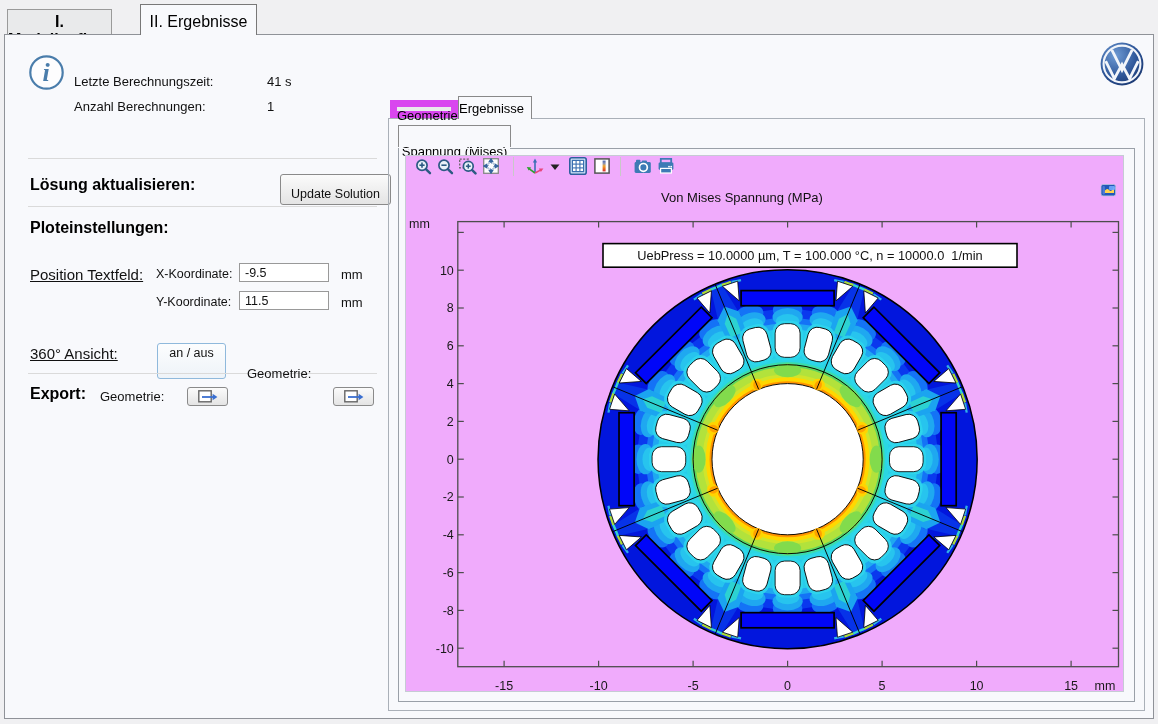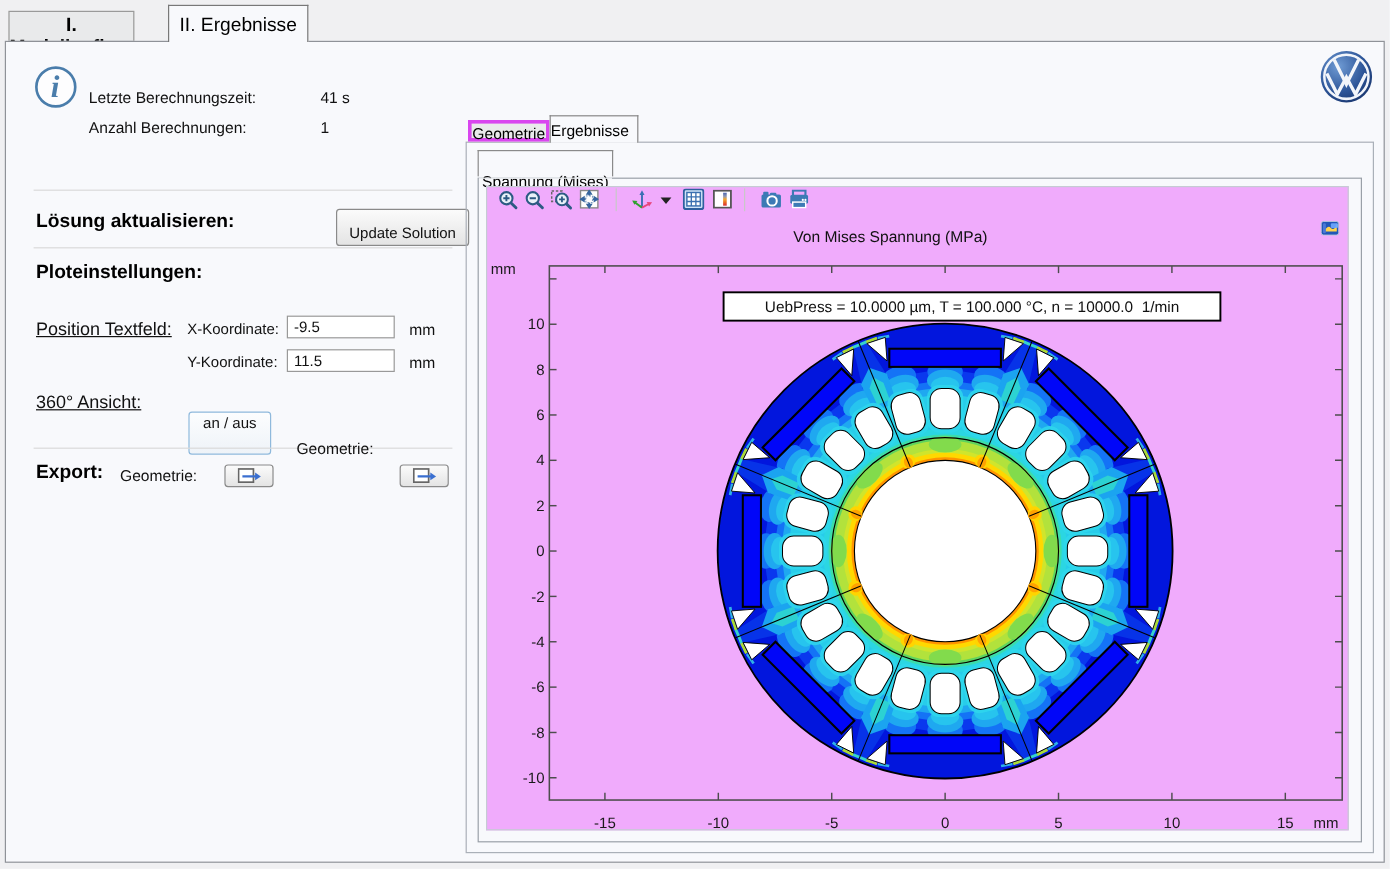--- a/index.html
+++ b/index.html
@@ -17,21 +17,21 @@
     <div class="btn" style="left:280px;top:174px;width:111px;height:31px;padding-top:12px">Update Solution</div>
     <div class="sep" style="top:206px"></div>
     <div class="blbl" style="left:30px;top:219px">Ploteinstellungen:</div>
     <div class="ulbl" style="left:30px;top:266px">Position Textfeld:</div>
     <div class="lbl" style="left:156px;top:267px;font-size:12.5px">X-Koordinate:</div>
     <div class="inp" style="left:239px;top:263px">-9.5</div>
     <div class="lbl" style="left:341px;top:267px">mm</div>
     <div class="lbl" style="left:156px;top:295px;font-size:12.5px">Y-Koordinate:</div>
     <div class="inp" style="left:239px;top:291px">11.5</div>
     <div class="lbl" style="left:341px;top:295px">mm</div>
-    <div class="ulbl" style="left:30px;top:327px">360° Ansicht:</div>
+    <div class="ulbl" style="left:30px;top:345px">360° Ansicht:</div>
     <div class="btn" style="left:157px;top:343px;width:69px;height:36px;border:1px solid #8fb9dc;background:linear-gradient(#fcfdfe,#eef3f8);padding-top:2px">an / aus</div>
     <div class="sep" style="top:373px"></div>
     <div class="blbl" style="left:30px;top:385px">Export:</div>
     <div class="lbl" style="left:100px;top:389px">Geometrie:</div>
     <div class="btn" style="left:187px;top:387px;width:41px;height:19px;padding-top:2px"><svg width="20" height="14" viewBox="0 0 20 14">
         <rect x="0.8" y="0.8" width="12.4" height="11" fill="#fff" stroke="#666" stroke-width="1.4"></rect>
         <line x1="4" y1="7" x2="16.2" y2="7" stroke="#3a6fd0" stroke-width="1.8"></line>
         <polygon points="19.4,7 14.6,3.8 14.6,10.2" fill="#3a6fd0"></polygon>
       </svg></div>
     <div class="lbl" style="left:247px;top:366px">Geometrie:</div>
@@ -49,21 +49,21 @@
         </radialGradient>
       </defs>
       <circle r="21.4" fill="url(#vwg)"></circle>
       <circle r="18.4" fill="none" stroke="#f2f5fa" stroke-width="2.1"></circle>
       <g stroke="#f2f5fa" stroke-width="2.8" fill="none" stroke-linecap="butt">
         <path d="M-10.2,-14.2 L0,6.2 L10.2,-14.2"></path>
         <path d="M-16.3,-2.8 L-7.6,14.6 L0,0.4 L7.6,14.6 L16.3,-2.8"></path>
       </g>
     </svg>
     <div class="abs" style="left:388px;top:118px;width:757px;height:593px;border:1px solid #aab0b8"></div>
-    <div class="abs" style="left:390px;top:100px;width:68px;height:18px;background:#e9eaeb;border:3px solid #d946ef;font-size:13px;text-align:center;padding-top:1px">Geometrie</div>
+    <div class="abs" style="left:390px;top:100px;width:68px;height:18px;background:#e9eaeb;border:7px solid #d946ef;font-size:13px;text-align:center;padding-top:1px">Geometrie</div>
     <div class="abs" style="left:458px;top:96px;width:74px;height:23px;background:#f8f9fc;border:1px solid #888;border-bottom:none;font-size:13px;text-align:left;padding-top:4px">Ergebnisse</div>
     <div class="abs" style="left:398px;top:148px;width:737px;height:554px;border:1px solid #9aa0a8"></div>
     <div class="abs" style="left:398px;top:125px;width:113px;height:22px;background:#f8f9fc;border:1px solid #8a8a8a;border-bottom:none;font-size:13px;text-align:center;padding-top:18px">Spannung (Mises)</div>
     <div class="abs" style="left:399px;top:148px;width:111px;height:1px;background:#f8f9fc"></div>
     <div class="abs" style="left:405px;top:155px;width:719px;height:537px;background:#f0abfc;border:1px solid #c6cbd4;position:absolute">
       <svg width="718" height="536" viewBox="0 0 718 536" style="position:absolute;left:0;top:0">
         <text x="336" y="45.5" font-size="13" fill="#111" text-anchor="middle">Von Mises Spannung (MPa)</text>
         <g>
           <rect x="695" y="28.5" width="14.6" height="11.4" rx="2" fill="#2257b8" stroke="#b9c6dd" stroke-width="0.8"></rect>
           <path d="M697 37 q4 -6 6 -3 q3 3 5 -4 l0 7 z" fill="#ffd34d"></path>

